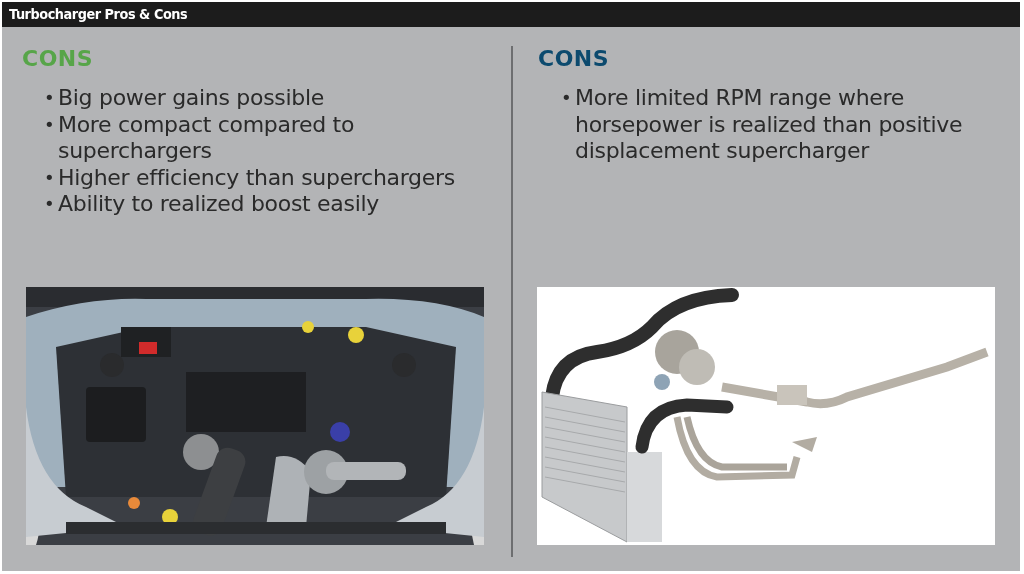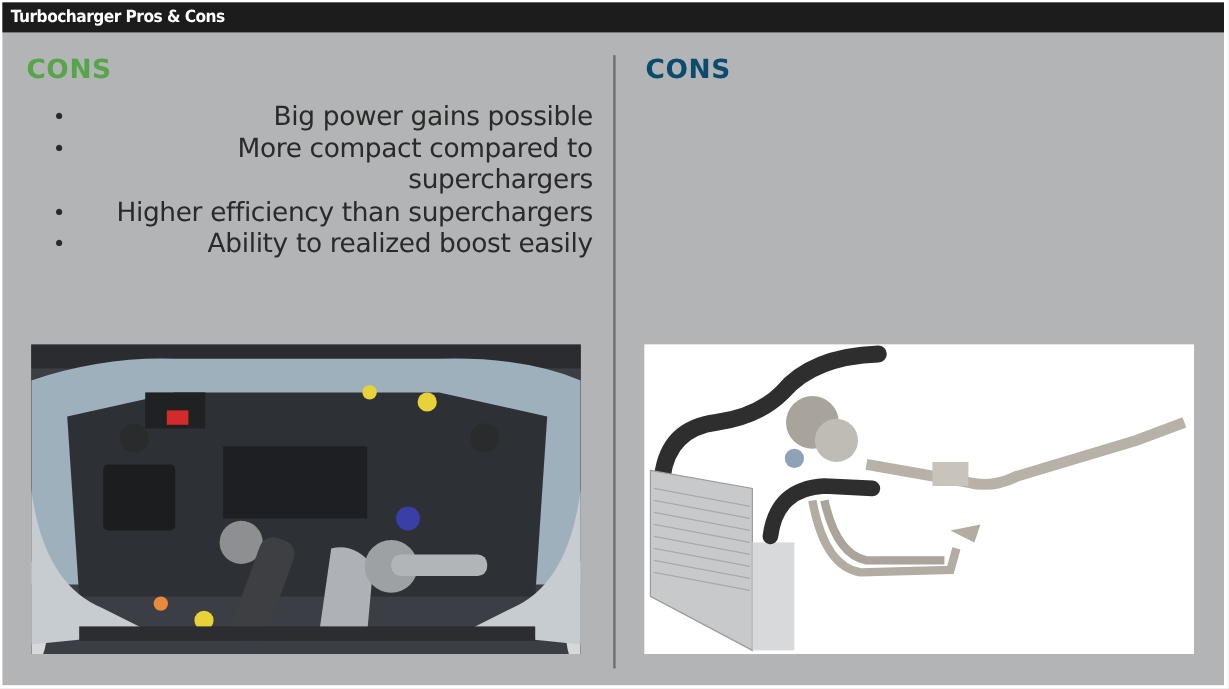--- a/index.html
+++ b/index.html
@@ -1,17 +1,17 @@
 <!DOCTYPE html>
 <html><head>
 <meta charset="utf-8">
 <style>
   html,body{margin:0;padding:0;}
   body{width:1024px;height:574px;background:#fff;position:relative;overflow:hidden;font-family:"Liberation Sans",sans-serif;}
-  .slide{position:absolute;left:2px;top:2px;width:1018px;height:569px;background:#b3b4b6;text-align:right;}
+  .slide{position:absolute;left:2px;top:2px;width:1018px;height:569px;background:#b3b4b6;}
   .titlebar{position:absolute;left:0;top:0;width:1018px;height:25px;background:#1c1c1c;}
   .title{position:absolute;left:7px;top:4px;color:#fff;font-weight:bold;font-size:14px;font-family:"DejaVu Sans",sans-serif;letter-spacing:-0.5px;transform:scaleX(0.92);transform-origin:left;}
   .heading{position:absolute;font-weight:bold;font-size:22px;font-family:"DejaVu Sans",sans-serif;letter-spacing:0.5px;}
   .pros-h{left:20px;top:44px;color:#57a549;}
   .cons-h{left:536px;top:44px;color:#0c4a6e;}
   ul.list{position:absolute;margin:12px;padding:0;list-style:none;font-family:"DejaVu Sans",sans-serif;font-size:22px;line-height:26.5px;color:#2a2a2a;letter-spacing:-0.3px;}
   ul.list li{position:relative;padding-left:14px;}
   ul.list li::before{content:"•";position:absolute;left:0;top:0;font-size:18px;}
   .pros-list{left:30px;top:71px;width:450px;}
   .cons-list{left:547px;top:71px;width:440px;}
@@ -33,20 +33,21 @@
     <li>Big power gains possible</li>
     <li>More compact compared to superchargers</li>
     <li>Higher efficiency than superchargers</li>
     <li>Ability to realized boost easily</li>
   </ul>
 
   <div class="divider"></div>
 
   <div class="heading cons-h">CONS</div>
   <ul class="list cons-list">
+    <li>More limited RPM range where horsepower is realized than positive displacement supercharger</li>
   </ul>
 
   <div class="photo engine">
     <svg width="458" height="258" viewBox="0 0 458 258" xmlns="http://www.w3.org/2000/svg">
       <rect width="458" height="258" fill="#3b3e44"></rect>
       <rect x="0" y="0" width="458" height="20" fill="#2a2c30"></rect>
       <path d="M0 30 Q60 10 120 12 L340 12 Q410 10 458 30 L458 200 L0 200Z" fill="#9fb0bd"></path>
       <path d="M30 60 L120 40 L340 40 L430 60 L420 210 L40 210Z" fill="#2d3035"></path>
       <path d="M0 180 Q20 230 10 258 L0 258Z" fill="#d8d8d8"></path>
       <path d="M458 180 Q440 230 448 258 L458 258Z" fill="#d8d8d8"></path>

